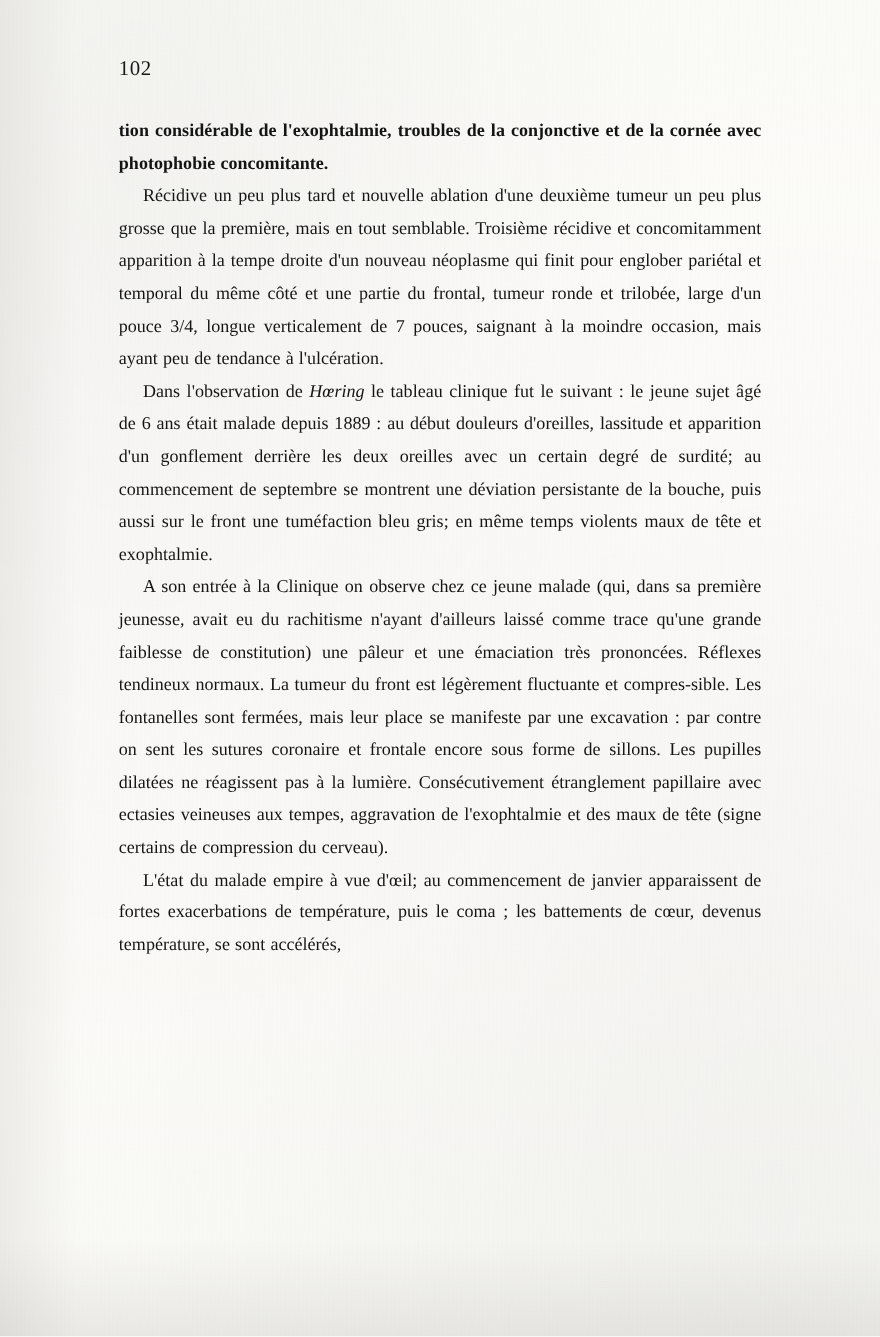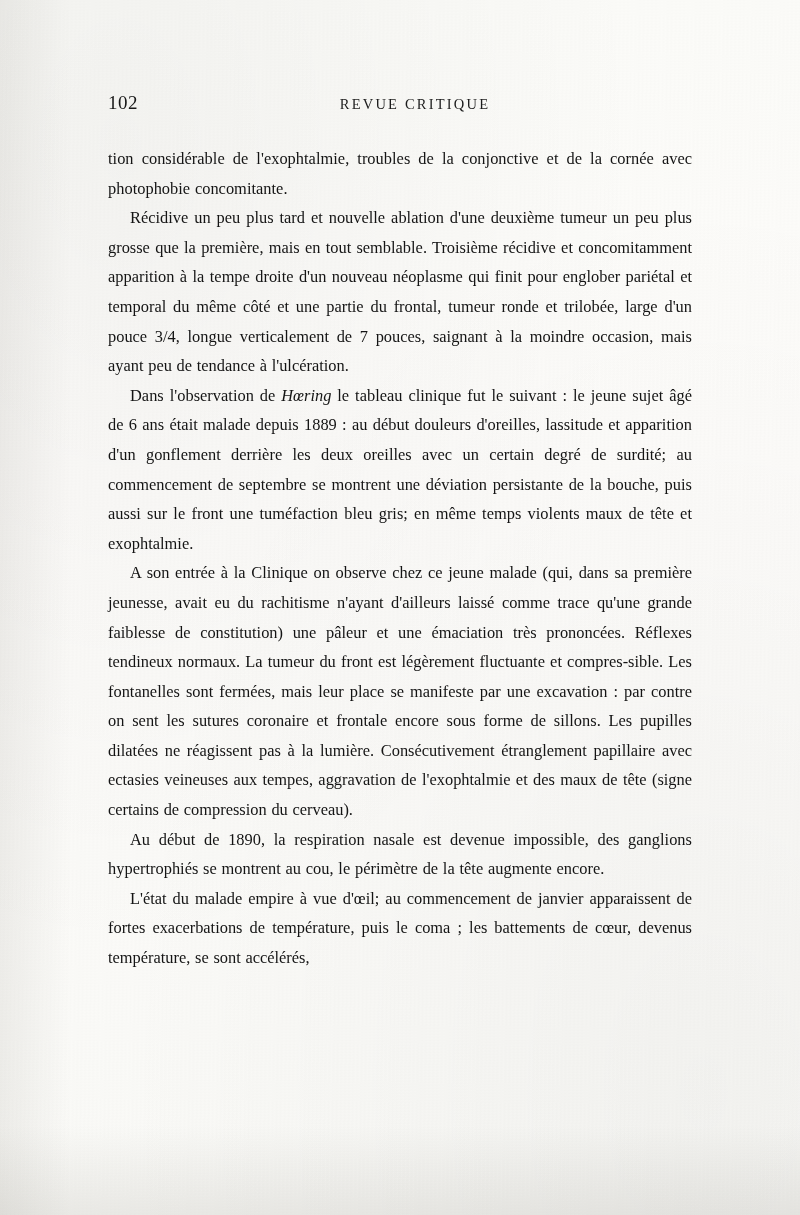--- a/index.html
+++ b/index.html
@@ -12,21 +12,21 @@
     background: #fdfdfb;
     font-family: "Liberation Serif", serif;
     color: #1a1a1a;
     overflow: hidden;
   }
   .page {
     position: relative;
     width: 800px;
     height: 1215px;
     box-sizing: border-box;
-    padding: 92px 108px 60px 108px;
+    padding: 52px 108px 60px 108px;
     background:
       radial-gradient(ellipse at 15% 12%, rgba(0,0,0,0.035), rgba(0,0,0,0) 55%),
       radial-gradient(ellipse at 88% 90%, rgba(0,0,0,0.03), rgba(0,0,0,0) 60%),
       linear-gradient(180deg, #fbfbf8 0%, #fdfcfa 40%, #f9f9f6 100%);
   }
   .scan-noise {
     position: absolute;
     inset: 0;
     pointer-events: none;
     opacity: 0.5;
@@ -63,20 +63,21 @@
     text-justify: inter-word;
     color: #141414;
     word-spacing: 0.6px;
   }
   .body-text p {
     margin: 0;
     text-indent: 22px;
   }
   .body-text p.no-indent {
     text-indent: 0;
+    font-weight: bold;
   }
   em {
     margin-top: 24px;
   }
   
   .body-text p:nth-child(odd) {
     letter-spacing: 0.02px;
   }
   .edge-shade-left {
     position: absolute;
@@ -98,27 +99,25 @@
   }
 </style>
 </head>
 <body>
 
 <div class="page">
   <div class="scan-noise"></div>
 
   <div class="header-row">
     <div class="folio">102</div>
-    <div class="running-head">REVUE CRITIQUE</div>
   </div>
 
   <div class="body-text">
     <p class="no-indent">tion considérable de l'exophtalmie, troubles de la conjonctive et de la cornée avec photophobie concomitante.</p>
     <p>Récidive un peu plus tard et nouvelle ablation d'une deuxième tumeur un peu plus grosse que la première, mais en tout semblable. Troisième récidive et concomitamment apparition à la tempe droite d'un nouveau néoplasme qui finit pour englober pariétal et temporal du même côté et une partie du frontal, tumeur ronde et trilobée, large d'un pouce 3/4, longue verticalement de 7 pouces, saignant à la moindre occasion, mais ayant peu de tendance à l'ulcération.</p>
     <p><span>Dans l'observation de </span><em>Hœring</em><span> le tableau clinique fut le suivant : le jeune sujet âgé de 6 ans était malade depuis 1889 : au début douleurs d'oreilles, lassitude et apparition d'un gonflement derrière les deux oreilles avec un certain degré de surdité; au commencement de septembre se montrent une déviation persistante de la bouche, puis aussi sur le front une tuméfaction bleu gris; en même temps violents maux de tête et exophtalmie.</span></p>
     <p>A son entrée à la Clinique on observe chez ce jeune malade (qui, dans sa première jeunesse, avait eu du rachitisme n'ayant d'ailleurs laissé comme trace qu'une grande faiblesse de constitution) une pâleur et une émaciation très prononcées. Réflexes tendineux normaux. La tumeur du front est légèrement fluctuante et compres-sible. Les fontanelles sont fermées, mais leur place se manifeste par une excavation : par contre on sent les sutures coronaire et frontale encore sous forme de sillons. Les pupilles dilatées ne réagissent pas à la lumière. Consécutivement étranglement papillaire avec ectasies veineuses aux tempes, aggravation de l'exophtalmie et des maux de tête (signe certains de compression du cerveau).</p>
-    <p>Au début de 1890, la respiration nasale est devenue impossible, des ganglions hypertrophiés se montrent au cou, le périmètre de la tête augmente encore.</p>
     <p>L'état du malade empire à vue d'œil; au commencement de janvier apparaissent de fortes exacerbations de température, puis le coma ; les battements de cœur, devenus température, se sont accélérés,</p>
   </div>
 
   <div class="edge-shade-left"></div>
   <div class="edge-shade-bottom"></div>
 </div>
 
 </body></html>

